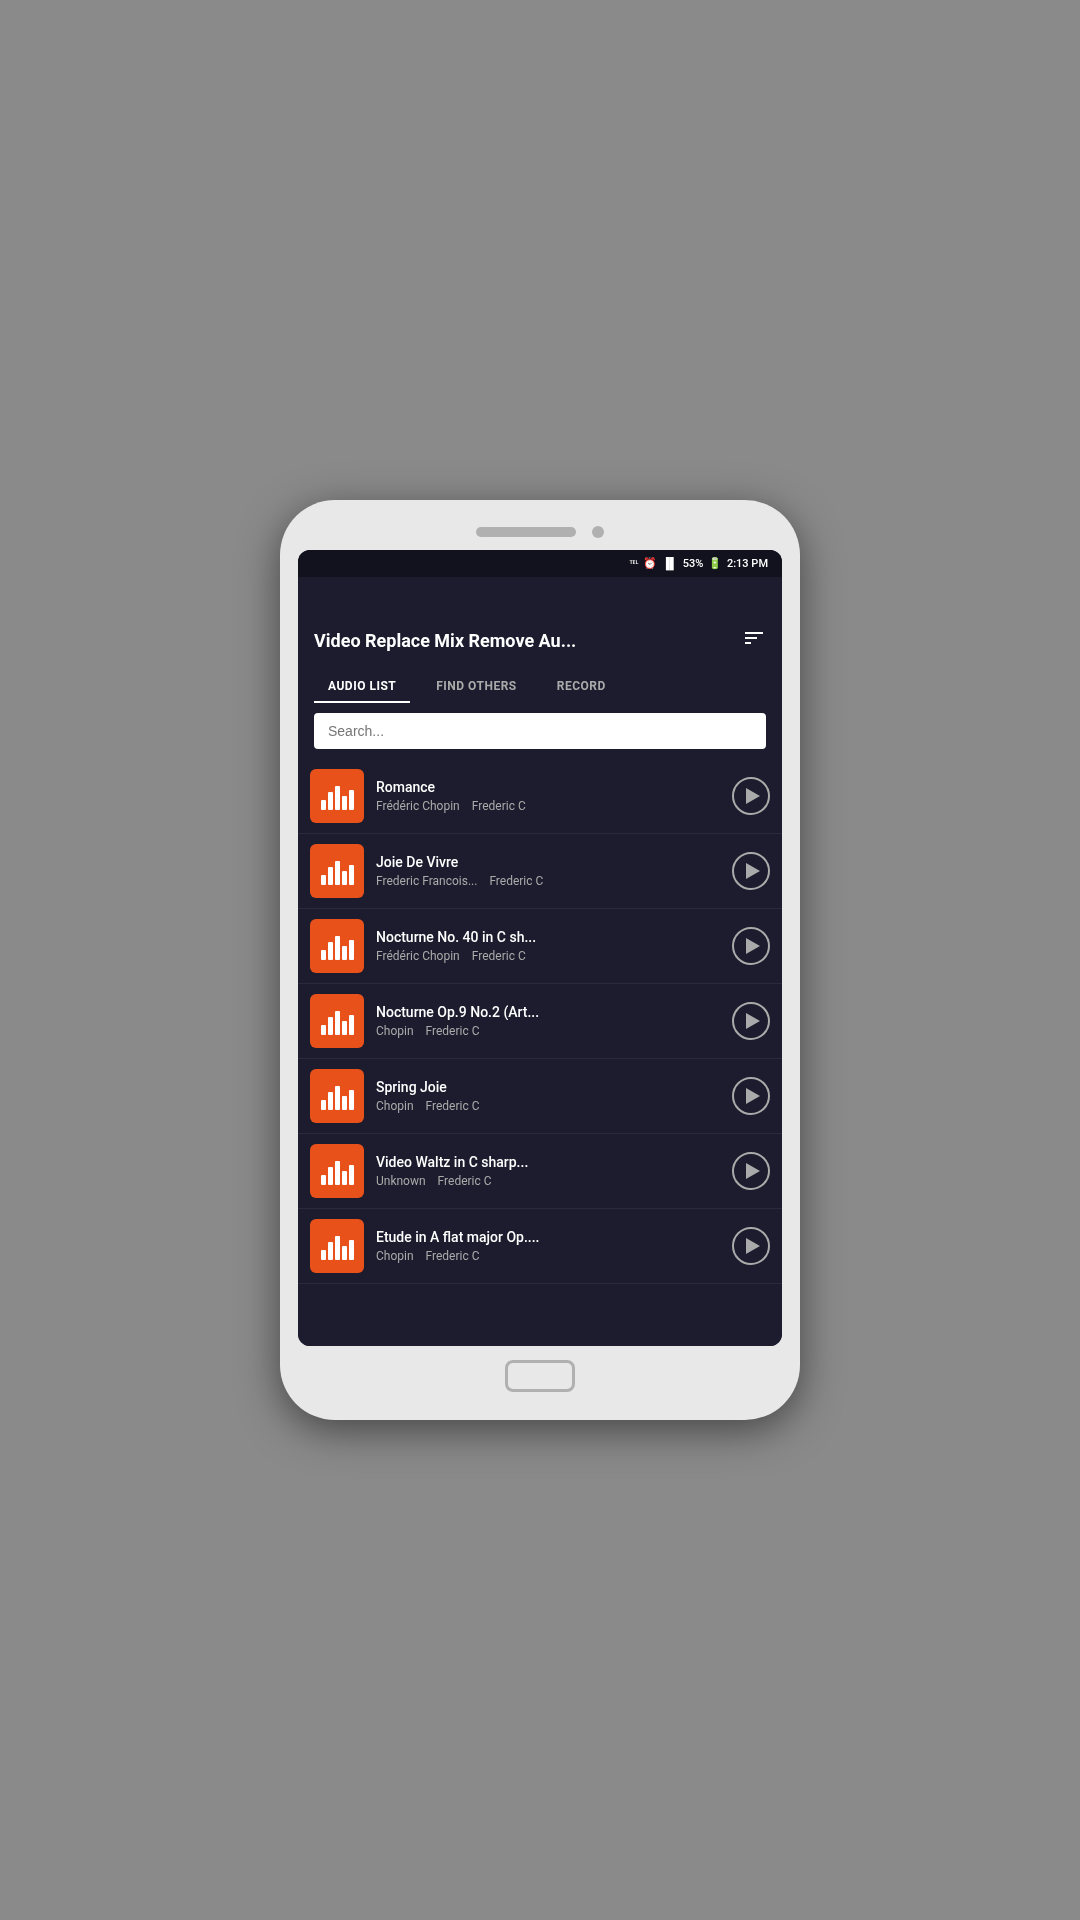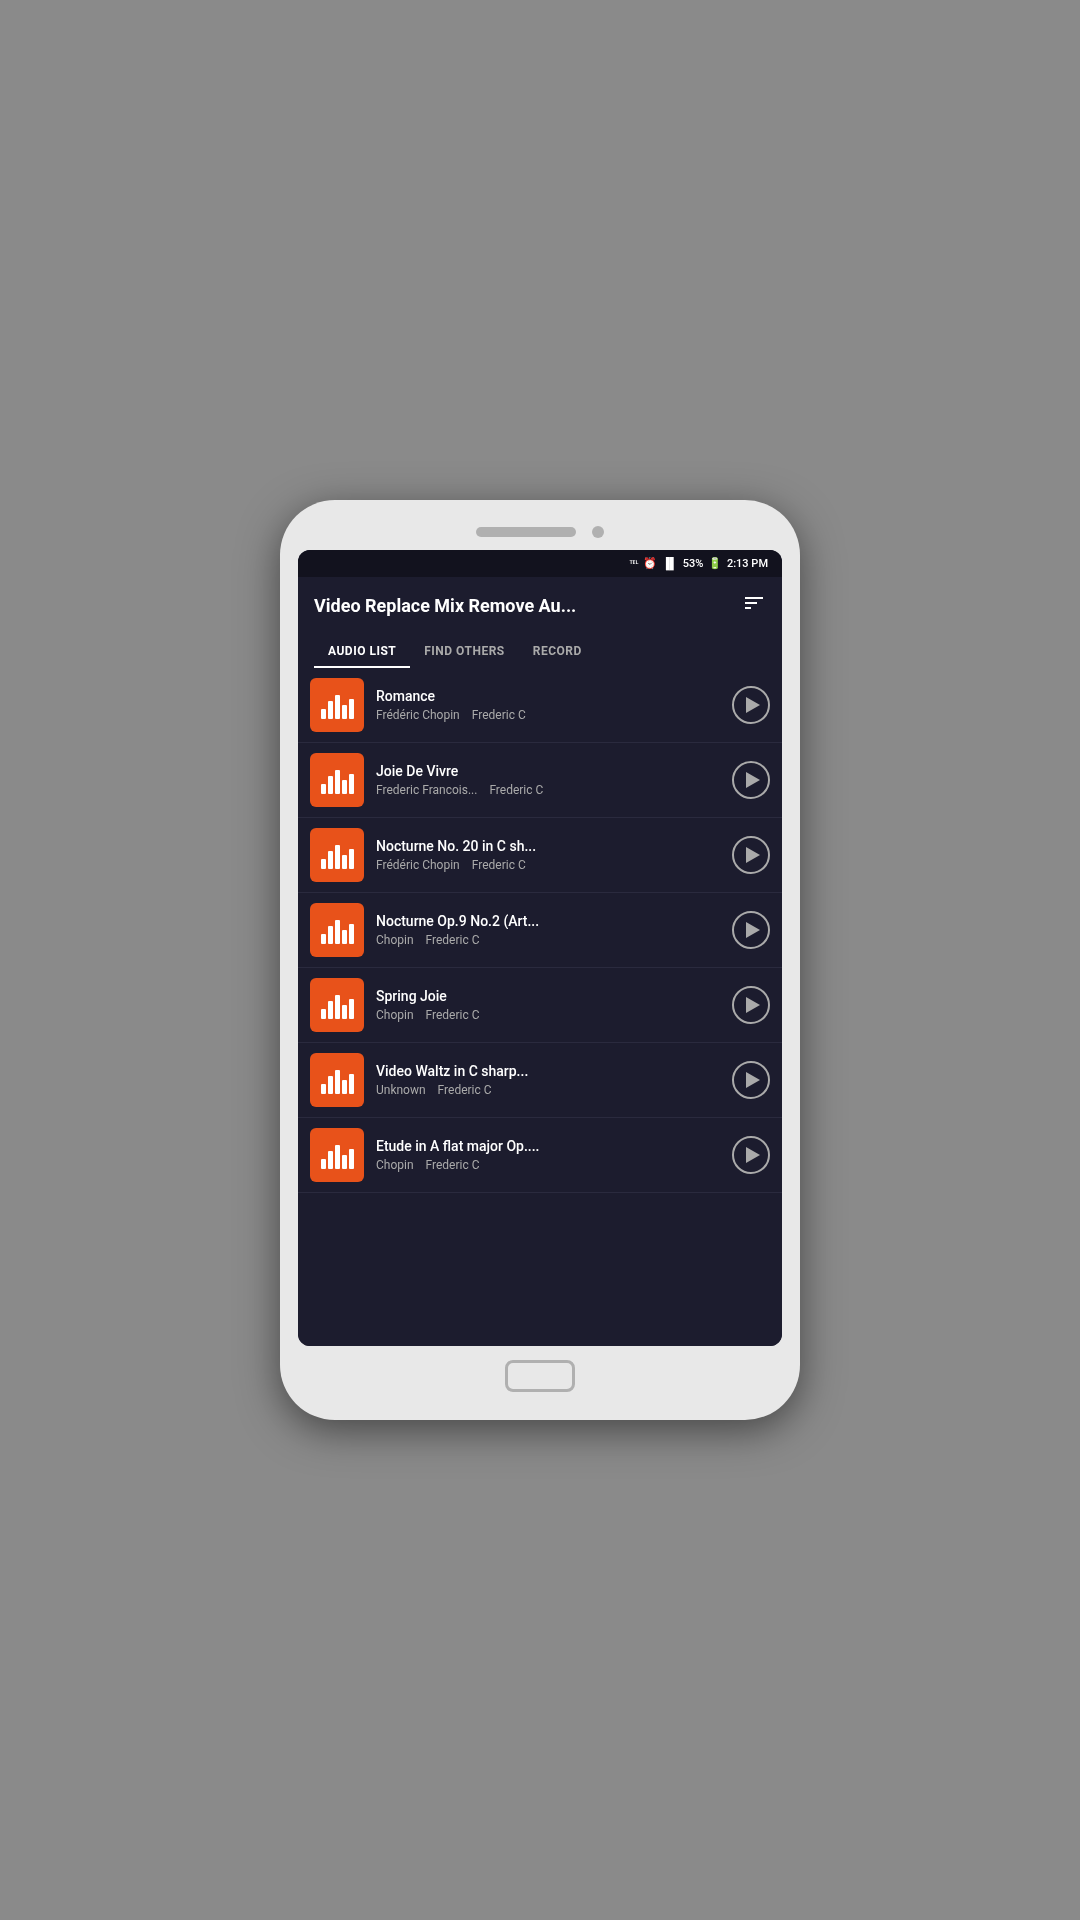--- a/index.html
+++ b/index.html
@@ -88,36 +88,37 @@
       background: #1c1c2e;
       padding: 14px 16px 0 16px;
       flex-shrink: 0;
     }
 
     .header-row {
       display: flex;
       justify-content: space-between;
       align-items: center;
       margin-bottom: 16px;
+      margin-top: 35px;
     }
 
     .app-title {
       color: white;
       font-size: 18px;
       font-weight: bold;
     }
 
     .sort-icon {
       color: white;
       font-size: 22px;
     }
 
     .tabs-row {
       display: flex;
-      gap: 0;
+      gap: 12px;
     }
 
     .tab {
       color: #aaaaaa;
       font-size: 12px;
       font-weight: bold;
       padding: 8px 14px;
       cursor: pointer;
       border-bottom: 2px solid transparent;
       letter-spacing: 0.5px;
@@ -293,20 +294,23 @@
           </svg>
         </div>
       </div>
       <div class="tabs-row">
         <div class="tab active">AUDIO LIST</div>
         <div class="tab">FIND OTHERS</div>
         <div class="tab">RECORD</div>
       </div>
     </div>
 
+    <div class="search-container">
+      <input class="search-input" type="text" placeholder="Search..." style="">
+    </div>
 
     <div class="audio-list">
 
       <div class="audio-item">
         <div class="audio-thumb">
           <div class="bars-icon">
             <div class="bar" style="height:10px"></div>
             <div class="bar" style="height:18px"></div>
             <div class="bar" style="height:24px"></div>
             <div class="bar" style="height:14px"></div>
@@ -351,21 +355,21 @@
         <div class="audio-thumb">
           <div class="bars-icon">
             <div class="bar" style="height:10px"></div>
             <div class="bar" style="height:18px"></div>
             <div class="bar" style="height:24px"></div>
             <div class="bar" style="height:14px"></div>
             <div class="bar" style="height:20px"></div>
           </div>
         </div>
         <div class="audio-info">
-          <div class="audio-title">Nocturne No. 20 in C sh...</div>
+          <div class="audio-title">Nocturne No. 40 in C sh...</div>
           <div class="audio-meta">
             <span class="audio-artist">Frédéric Chopin</span>
             <span class="audio-album">Frederic C</span>
           </div>
         </div>
         <div class="play-btn">
           <div class="play-triangle"></div>
         </div>
       </div>
 

